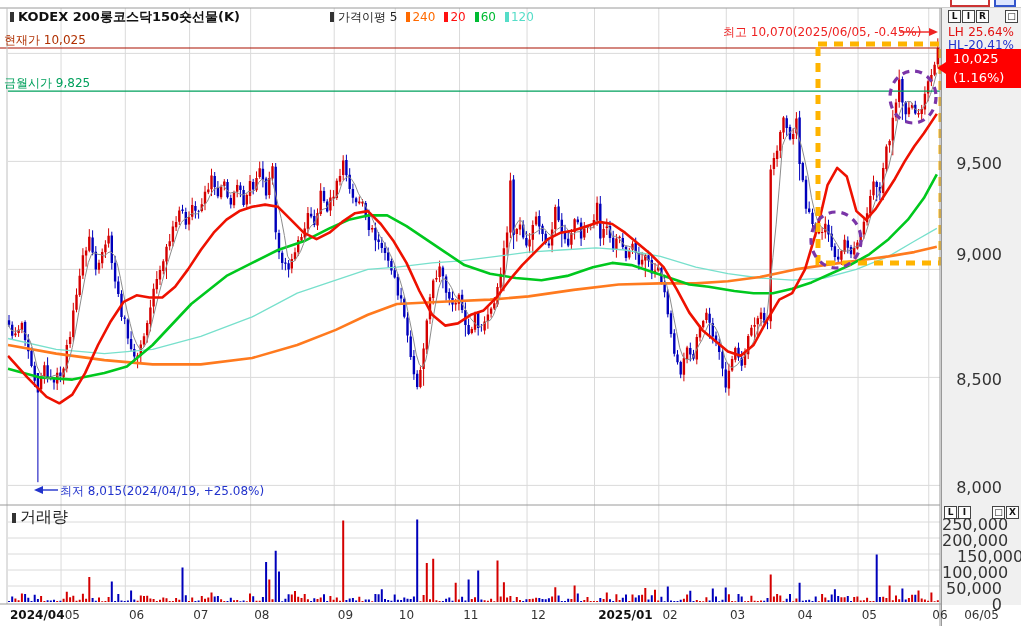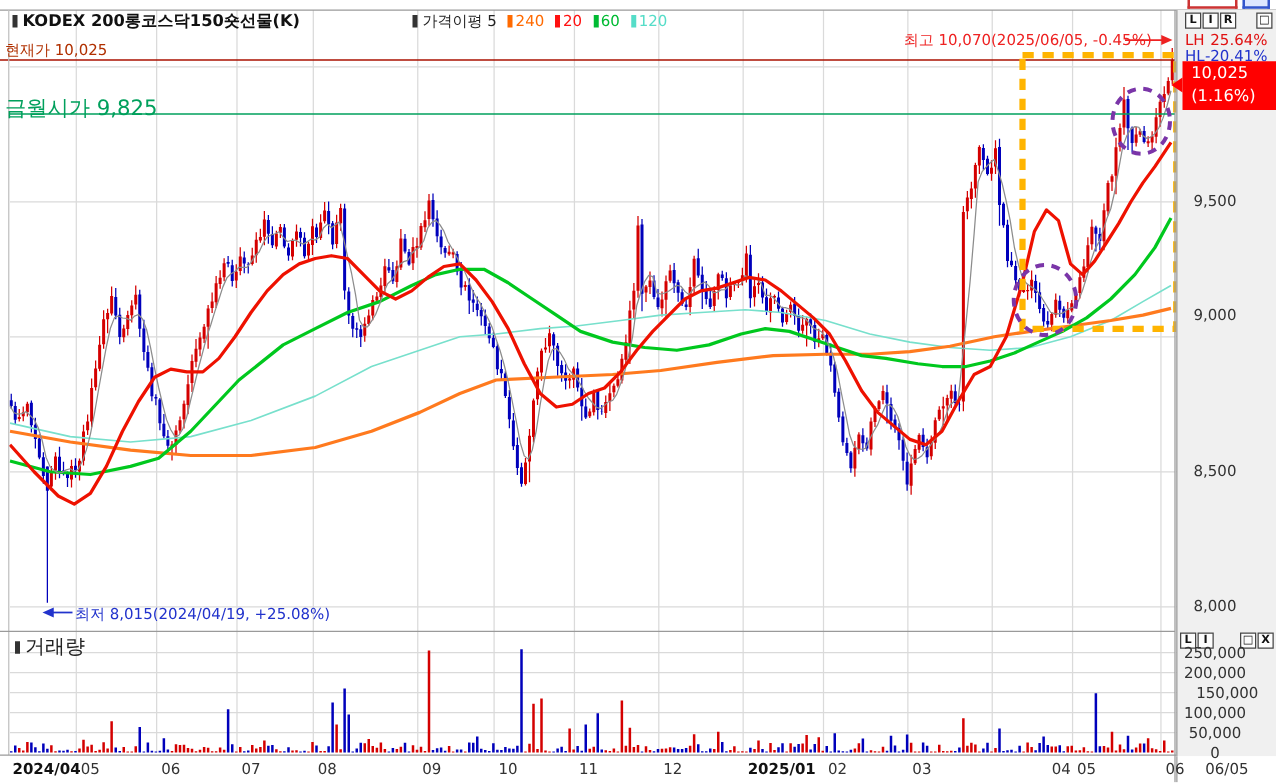--- a/index.html
+++ b/index.html
@@ -6,33 +6,33 @@
   .stage{position:relative;width:1021px;height:626px;background:#fff;overflow:hidden;
          font-family:"DejaVu Sans",sans-serif;font-size:12px;color:#222;}
   .stage *{box-sizing:border-box;}
   svg.chart{position:absolute;left:0;top:0;}
   .abs{position:absolute;white-space:nowrap;}
   .title{font-weight:bold;font-size:13px;color:#111;}
   .sq{display:inline-block;width:4px;height:10px;background:#333;margin-right:4px;vertical-align:-1px;}
   .legend span.item{margin-right:9px;font-size:12px;}
   .legend .sw{display:inline-block;width:4px;height:10px;margin-right:2px;vertical-align:-1px;}
   .curprice{color:#b03000;font-size:12px;}
-  .mopen{color:#00a05c;font-size:17px;}
+  .mopen{color:#00a05c;font-size:12px;}
   .hinote{color:#ee2222;font-size:12px;}
   .lnote{color:#2233cc;font-size:12px;}
   .rpanel{position:absolute;left:941px;top:8px;width:80px;height:597px;background:#f0f0f0;border-left:1px solid #999;}
   .wbtn{position:absolute;width:13px;height:13px;border:1px solid #444;background:#fdfdfd;
         font-size:9px;font-weight:bold;line-height:11px;text-align:center;color:#111;cursor:pointer;}
   .lh{color:#e01111;font-size:12px;}
   .hl{color:#2233cc;font-size:12px;}
   .badge{position:absolute;left:946px;top:49px;width:75px;height:39px;background:#ff0000;color:#fff;
          font-size:13px;line-height:19px;padding-left:7px;}
   .badge:before{content:"";position:absolute;left:-9px;top:13px;width:0;height:0;
          border-top:6px solid transparent;border-bottom:6px solid transparent;border-right:9px solid #ff0000;}
-  .ticklab{position:absolute;width:60px;text-align:center;font-size:12px;color:#333;}
+  .ticklab{position:absolute;width:60px;text-align:right;font-size:16px;color:#333;}
   .xlab{position:absolute;top:608px;font-size:12px;color:#333;}
   .xlab.bold{font-weight:bold;color:#111;}
   .datecell{position:absolute;left:941px;top:605px;width:80px;height:21px;border-left:1px solid #999;
             text-align:center;font-size:12px;color:#333;padding-top:3px;background:#fff;}
   .vollab{font-size:16px;color:#222;}
   .topbox{position:absolute;top:0;height:7px;}
 </style>
 </head>
 <body>
 
@@ -149,16 +149,16 @@
     <div class="xlab" style="left: 128.911px;">06</div>
     <div class="xlab" style="left: 193.187px;">07</div>
     <div class="xlab" style="left: 254.249px;">08</div>
     <div class="xlab" style="left: 337.808px;">09</div>
     <div class="xlab" style="left: 398.87px;">10</div>
     <div class="xlab" style="left: 463.146px;">11</div>
     <div class="xlab" style="left: 530.636px;">12</div>
     <div class="xlab bold" style="left: 598.125px;">2025/01</div>
     <div class="xlab" style="left: 662.401px;">02</div>
     <div class="xlab" style="left: 729.891px;">03</div>
-    <div class="xlab" style="left: 797.381px; margin-left: 44px;">04</div>
+    <div class="xlab" style="left: 797.381px;">04</div>
     <div class="xlab" style="left: 861.657px;">05</div>
     <div class="xlab" style="left: 932.361px;">06</div>
   </div>
 
 </body></html>

